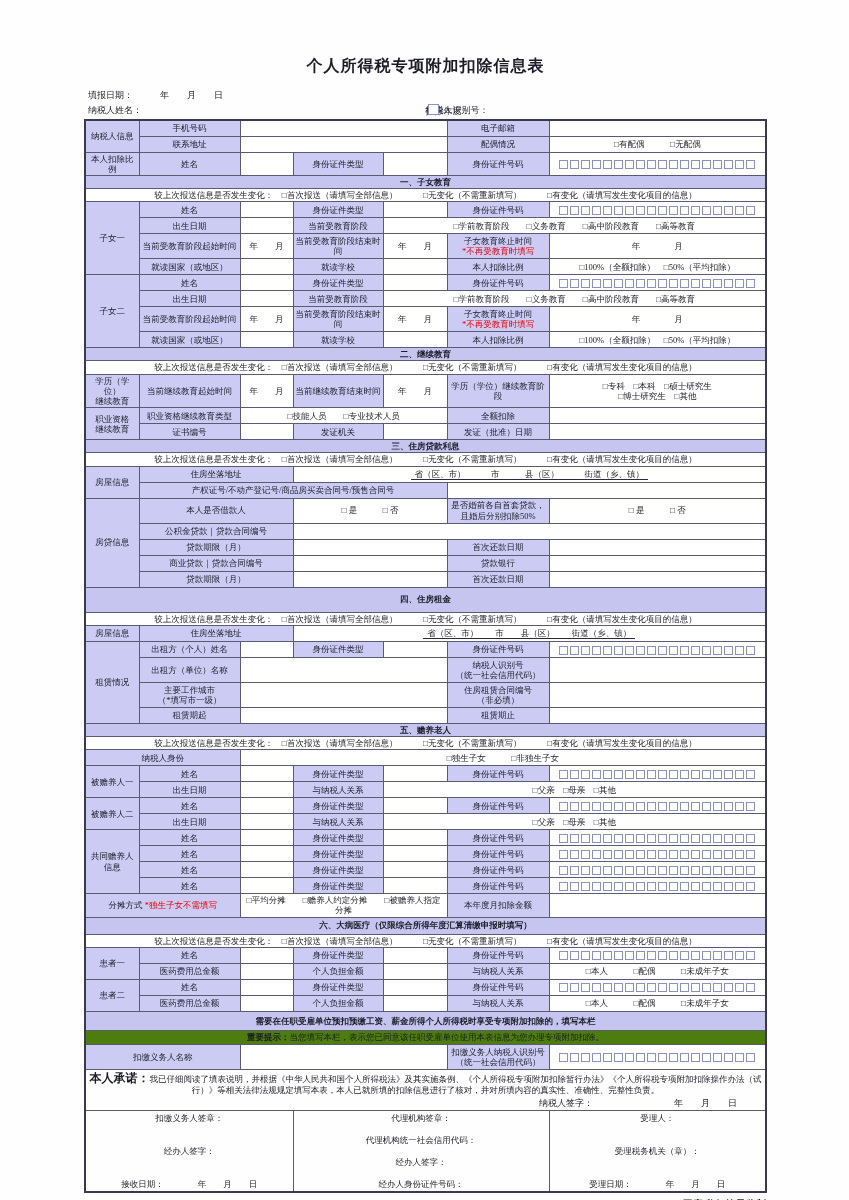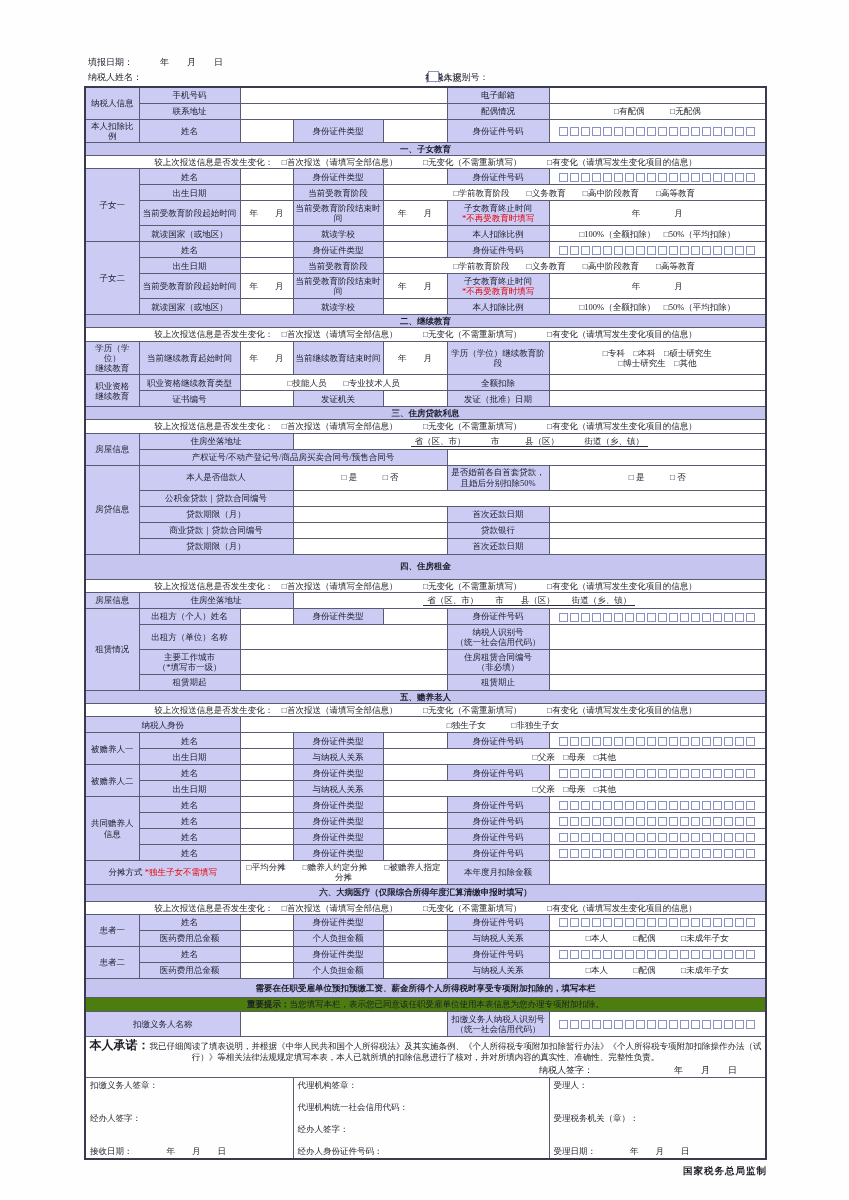--- a/index.html
+++ b/index.html
@@ -23,29 +23,30 @@
   td.bar{background:#c5c5f0;font-weight:bold;font-size:11.5px;}
   td.tip{background:#4d7c0f;text-align:right;font-size:9.5px;padding-right:4px;}
   .red{color:#e60000;}
   .bx{display:inline-block;width:7px;height:7px;border:1px solid #8a92c4;margin:0 1px;background:#fff;vertical-align:middle;}
   .boxrow .bx{width:9px;height:9px;margin:0 1px 0 2px;}
   td.adr .uline{border-bottom:1px solid #2a2a3a;padding:0 4px;}
   td.prm{text-align:left;padding:3px 6px;}
   td.prm .pl{font-size:12px;font-weight:bold;margin-top:36px;}
   td.prm .pt{font-size:8.5px;}
   td.prm .ps{text-align:right;font-size:9px;padding-right:26px;margin-top:3px;}
-  tr.sigr td{vertical-align:top;text-align:left;font-size:8.5px;padding:2px 4px;margin-left:39px;}
+  tr.sigr td{vertical-align:top;text-align:center;font-size:8.5px;padding:2px 4px;margin-left:39px;}
   .cwrap{display:flex;flex-direction:column;justify-content:space-between;height:76px;}
   .footer{text-align:right;font-size:9.5px;font-weight:bold;margin-top:5px;letter-spacing:1px;}
 </style>
 </head>
 <body>
 
 <div class="page">
   <div class="content">
+    <div class="title">个人所得税专项附加扣除信息表</div>
     <div class="meta">
       <span class="m-l1">填报日期：　　　年　　月　　日</span>
       <span class="m-r1">扣除年度：</span>
       <span class="m-l2">纳税人姓名：</span>
       <span class="m-r2">
           <span>纳税人识别号：</span>
           <span class="boxrow" id="top-id-boxes">
             <span class="bx"></span>
             <span class="bx"></span>
             <span class="bx"></span>

